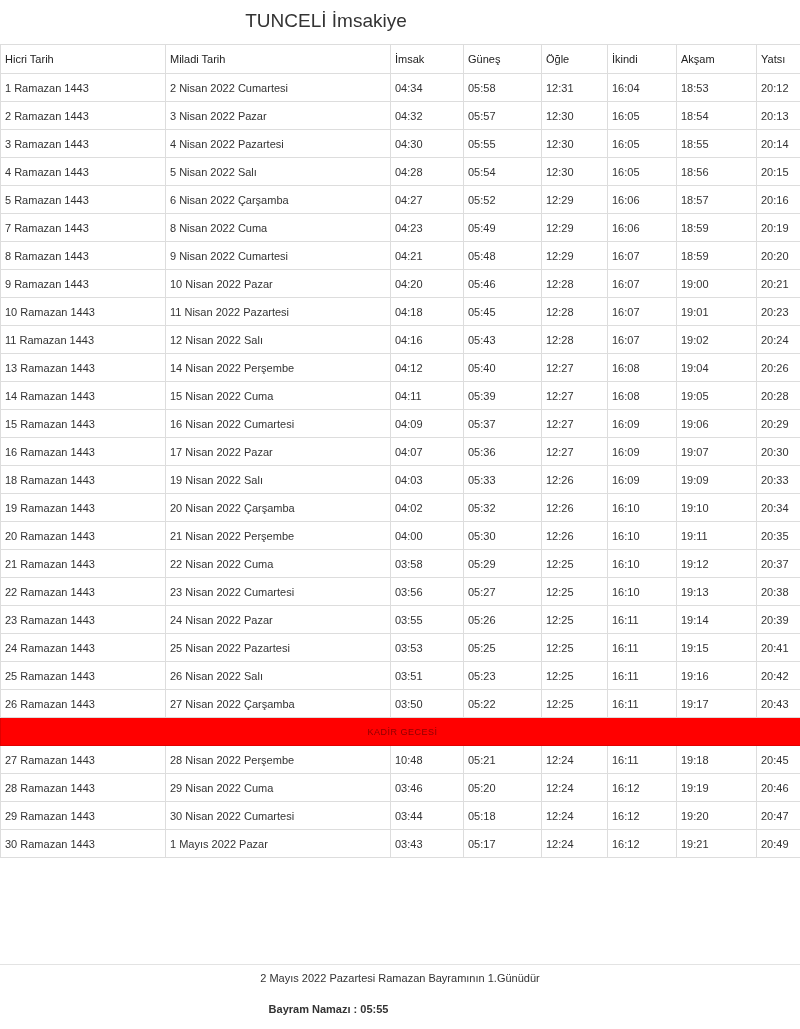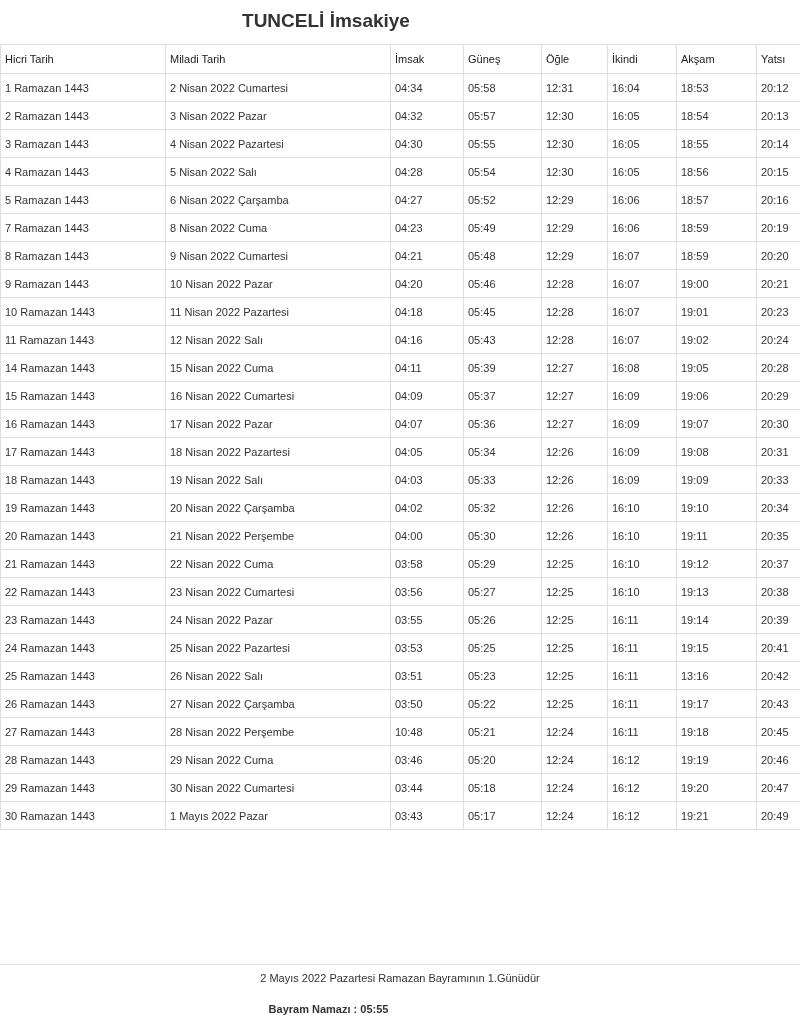--- a/index.html
+++ b/index.html
@@ -1,19 +1,19 @@
 <!DOCTYPE html>
 <html><head>
 <meta charset="utf-8">
 <style>
   html, body { margin: 0; padding: 0; background: #ffffff; }
   body { width: 800px; height: 1029px; position: relative; overflow: hidden;
          font-family: "Liberation Sans", sans-serif; color: #333333; }
   .title { position: absolute; top: 8px; left: 0; width: 652px; text-align: center;
-           font-size: 19px; color: #333333; line-height: 26px; font-weight: bold; }
+           font-size: 19px; color: #333333; line-height: 26px; }
   table.imsakiye { position: absolute; top: 44px; left: 0; width: 800px;
                    border-collapse: collapse; table-layout: fixed; font-size: 11px; }
   table.imsakiye td, table.imsakiye th { border: 1px solid #dddddd; height: 27px;
         padding: 0 0 0 4px; text-align: left; font-weight: normal; color: #333333;
         white-space: nowrap; overflow: hidden; }
   table.imsakiye th { color: #222222; height: 28px; }
   table.imsakiye tr.kadir td { background: #ff0000; color: #8b0000; text-align: center;
         border-color: #e00000; font-size: 9px; letter-spacing: 0.5px; height: 27px; }
   .col-hicri { width: 165px; } .col-miladi { width: 225px; } .col-imsak { width: 73px; }
   .col-gunes { width: 78px; } .col-ogle { width: 66px; } .col-ikindi { width: 69px; }
@@ -147,20 +147,30 @@
         <td>11 Ramazan 1443</td>
         <td>12 Nisan 2022 Salı</td>
         <td>04:16</td>
         <td>05:43</td>
         <td>12:28</td>
         <td>16:07</td>
         <td>19:02</td>
         <td>20:24</td>
       </tr>
       <tr>
+        <td>13 Ramazan 1443</td>
+        <td>14 Nisan 2022 Perşembe</td>
+        <td>04:12</td>
+        <td>05:40</td>
+        <td>12:27</td>
+        <td>16:08</td>
+        <td>19:04</td>
+        <td>20:26</td>
+      </tr>
+      <tr>
         <td>14 Ramazan 1443</td>
         <td>15 Nisan 2022 Cuma</td>
         <td>04:11</td>
         <td>05:39</td>
         <td>12:27</td>
         <td>16:08</td>
         <td>19:05</td>
         <td>20:28</td>
       </tr>
       <tr>
@@ -177,30 +187,20 @@
         <td>16 Ramazan 1443</td>
         <td>17 Nisan 2022 Pazar</td>
         <td>04:07</td>
         <td>05:36</td>
         <td>12:27</td>
         <td>16:09</td>
         <td>19:07</td>
         <td>20:30</td>
       </tr>
       <tr>
-        <td>17 Ramazan 1443</td>
-        <td>18 Nisan 2022 Pazartesi</td>
-        <td>04:05</td>
-        <td>05:34</td>
-        <td>12:26</td>
-        <td>16:09</td>
-        <td>19:08</td>
-        <td>20:31</td>
-      </tr>
-      <tr>
         <td>18 Ramazan 1443</td>
         <td>19 Nisan 2022 Salı</td>
         <td>04:03</td>
         <td>05:33</td>
         <td>12:26</td>
         <td>16:09</td>
         <td>19:09</td>
         <td>20:33</td>
       </tr>
       <tr>
@@ -263,32 +263,35 @@
         <td>19:15</td>
         <td>20:41</td>
       </tr>
       <tr>
         <td>25 Ramazan 1443</td>
         <td>26 Nisan 2022 Salı</td>
         <td>03:51</td>
         <td>05:23</td>
         <td>12:25</td>
         <td>16:11</td>
-        <td>13:16</td>
+        <td>19:16</td>
         <td>20:42</td>
       </tr>
       <tr>
         <td>26 Ramazan 1443</td>
         <td>27 Nisan 2022 Çarşamba</td>
         <td>03:50</td>
         <td>05:22</td>
         <td>12:25</td>
         <td>16:11</td>
         <td>19:17</td>
         <td>20:43</td>
+      </tr>
+      <tr class="kadir">
+        <td colspan="8">KADİR GECESİ</td>
       </tr>
       <tr>
         <td>27 Ramazan 1443</td>
         <td>28 Nisan 2022 Perşembe</td>
         <td>10:48</td>
         <td>05:21</td>
         <td>12:24</td>
         <td>16:11</td>
         <td>19:18</td>
         <td>20:45</td>

